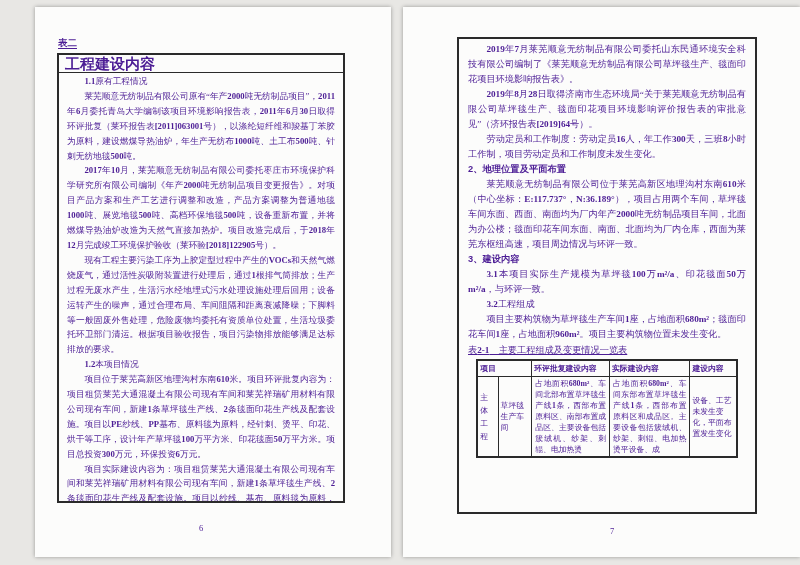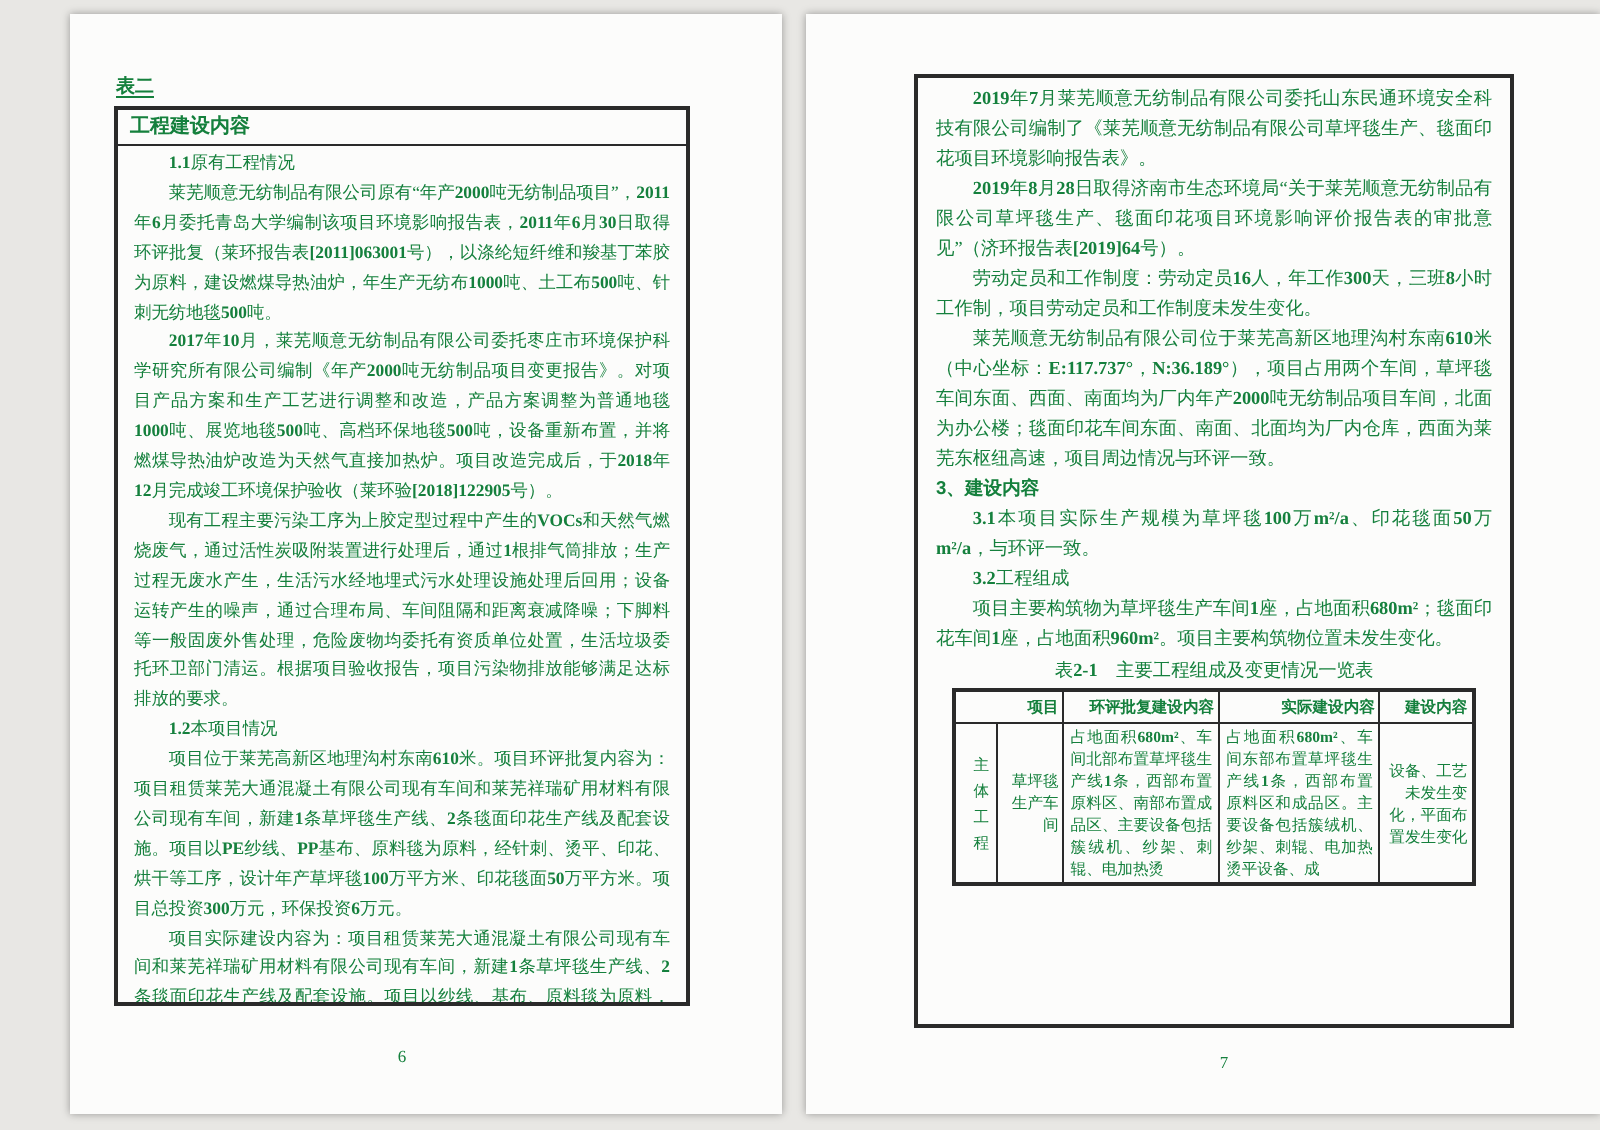--- a/index.html
+++ b/index.html
@@ -1,20 +1,20 @@
 <!DOCTYPE html>
 <html><head>
 <meta charset="utf-8">
 <style>
   html,body{margin:0;padding:0;}
   .canvas{
     position:relative;width:800px;height:565px;overflow:hidden;
     background:#e8e7e4;
     font-family:"Liberation Serif","DejaVu Serif",serif;
-    color:#15803d;
+    color:#4c1d95;
   }
   .page{
     position:absolute;top:7px;height:550px;background:#fcfcfb;
     box-shadow:0 0 4px rgba(0,0,0,.35);
   }
   .page-left{left:35px;width:356px;}
   .page-right{left:403px;width:397px;}
 
   .table-label{
     position:absolute;left:23px;top:30px;
@@ -22,49 +22,49 @@
     font-weight:bold;font-size:9.5px;
     text-decoration:underline;text-underline-offset:2px;
   }
   .frame{
     position:absolute;border:2px solid #2a2a2a;box-sizing:border-box;
     overflow:hidden;background:#fcfcfb;
   }
   .frame-left{left:22px;top:46px;width:288px;height:450px;}
   .frame-header{
     font-family:"Liberation Sans","DejaVu Sans",sans-serif;
-    font-weight:bold;font-size:10px;line-height:12px;
+    font-weight:bold;font-size:15px;line-height:12px;
     padding:3px 6px 2px;border-bottom:1px solid #2a2a2a;
   }
   .frame-body{
     padding:1px 8px 2px;font-size:8.7px;line-height:14.9px;
     text-align:justify;text-justify:inter-ideograph;
   }
   .frame-body p{margin:0;text-indent:2em;}
   .sec{
     font-family:"Liberation Sans","DejaVu Sans",sans-serif;
     font-weight:bold;text-indent:0;margin:0;line-height:14.9px;font-size:8.8px;
   }
   .frame-right{
     left:54px;top:30px;width:300px;height:477px;
     padding:3px 9px 2px;font-size:9.2px;line-height:15px;
     text-align:justify;text-justify:inter-ideograph;
   }
   .frame-right p{margin:0;text-indent:2em;}
   .frame-right .sec{font-size:9.3px;line-height:15px;}
   .tcaption{
-    text-align:center;text-indent:0;font-size:9.2px;line-height:14px;margin-top:1px;
+    text-indent:0;font-size:9.2px;line-height:14px;margin-top:1px;text-decoration:underline;
   }
   table.t21{
     width:94%;margin:2px auto 0;border-collapse:collapse;
     border:2px solid #2a2a2a;font-size:7.8px;line-height:11px;
     table-layout:fixed;
   }
   table.t21 td{
-    border:1px solid #2a2a2a;padding:1px 2px;text-align:right;vertical-align:middle;
+    border:1px solid #2a2a2a;padding:1px 2px;text-align:left;vertical-align:middle;
     word-break:break-all;
   }
   table.t21 td.hdr{font-weight:bold;height:13px;}
   table.t21 td.just{text-align:justify;padding:1px 3px;}
   table.t21 td.vgroup{letter-spacing:1px;line-height:13px;}
   .pageno{
     position:absolute;text-align:center;font-size:8.5px;
   }
   .pageno-left{left:22px;top:516px;width:288px;}
   .pageno-right{left:54px;top:519px;width:310px;}
@@ -93,20 +93,21 @@
 
     <div class="pageno pageno-left">6</div>
   </div>
 
   <div class="page page-right">
 
     <div class="frame frame-right">
       <p><b>2019</b>年<b>7</b>月莱芜顺意无纺制品有限公司委托山东民通环境安全科技有限公司编制了《莱芜顺意无纺制品有限公司草坪毯生产、毯面印花项目环境影响报告表》。</p>
       <p><b>2019</b>年<b>8</b>月<b>28</b>日取得济南市生态环境局“关于莱芜顺意无纺制品有限公司草坪毯生产、毯面印花项目环境影响评价报告表的审批意见”（济环报告表<b>[2019]64</b>号）。</p>
       <p>劳动定员和工作制度：劳动定员<b>16</b>人，年工作<b>300</b>天，三班<b>8</b>小时工作制，项目劳动定员和工作制度未发生变化。</p>
+      <div class="sec"><b>2</b>、地理位置及平面布置</div>
       <p>莱芜顺意无纺制品有限公司位于莱芜高新区地理沟村东南<b>610</b>米（中心坐标：<b>E:117.737°</b>，<b>N:36.189°</b>），项目占用两个车间，草坪毯车间东面、西面、南面均为厂内年产<b>2000</b>吨无纺制品项目车间，北面为办公楼；毯面印花车间东面、南面、北面均为厂内仓库，西面为莱芜东枢纽高速，项目周边情况与环评一致。</p>
       <div class="sec"><b>3</b>、建设内容</div>
       <p><b>3.1</b>本项目实际生产规模为草坪毯<b>100</b>万<b>m²/a</b>、印花毯面<b>50</b>万<b>m²/a</b>，与环评一致。</p>
       <p><b>3.2</b>工程组成</p>
       <p>项目主要构筑物为草坪毯生产车间<b>1</b>座，占地面积<b>680m²</b>；毯面印花车间<b>1</b>座，占地面积<b>960m²</b>。项目主要构筑物位置未发生变化。</p>
 
       <div class="tcaption">表<b>2-1</b>　主要工程组成及变更情况一览表</div>
 
       <table class="t21">
         <colgroup>

